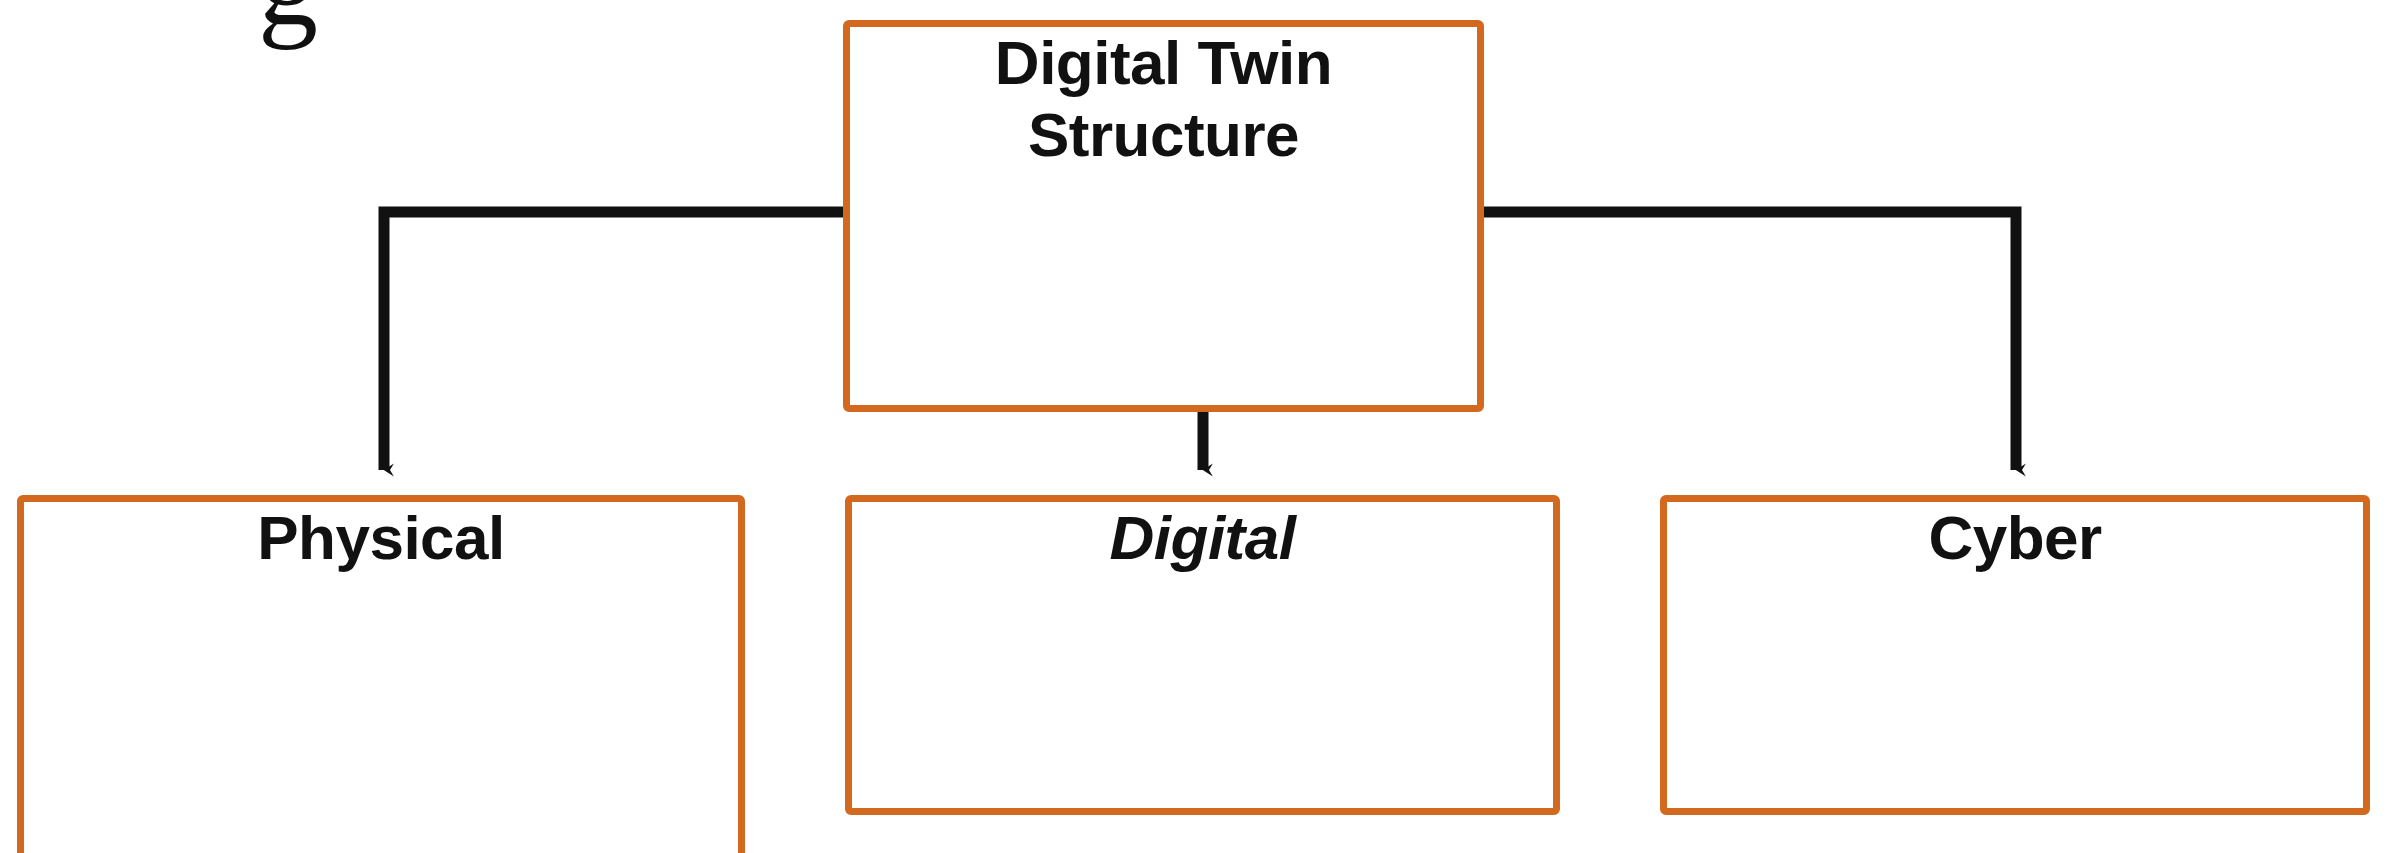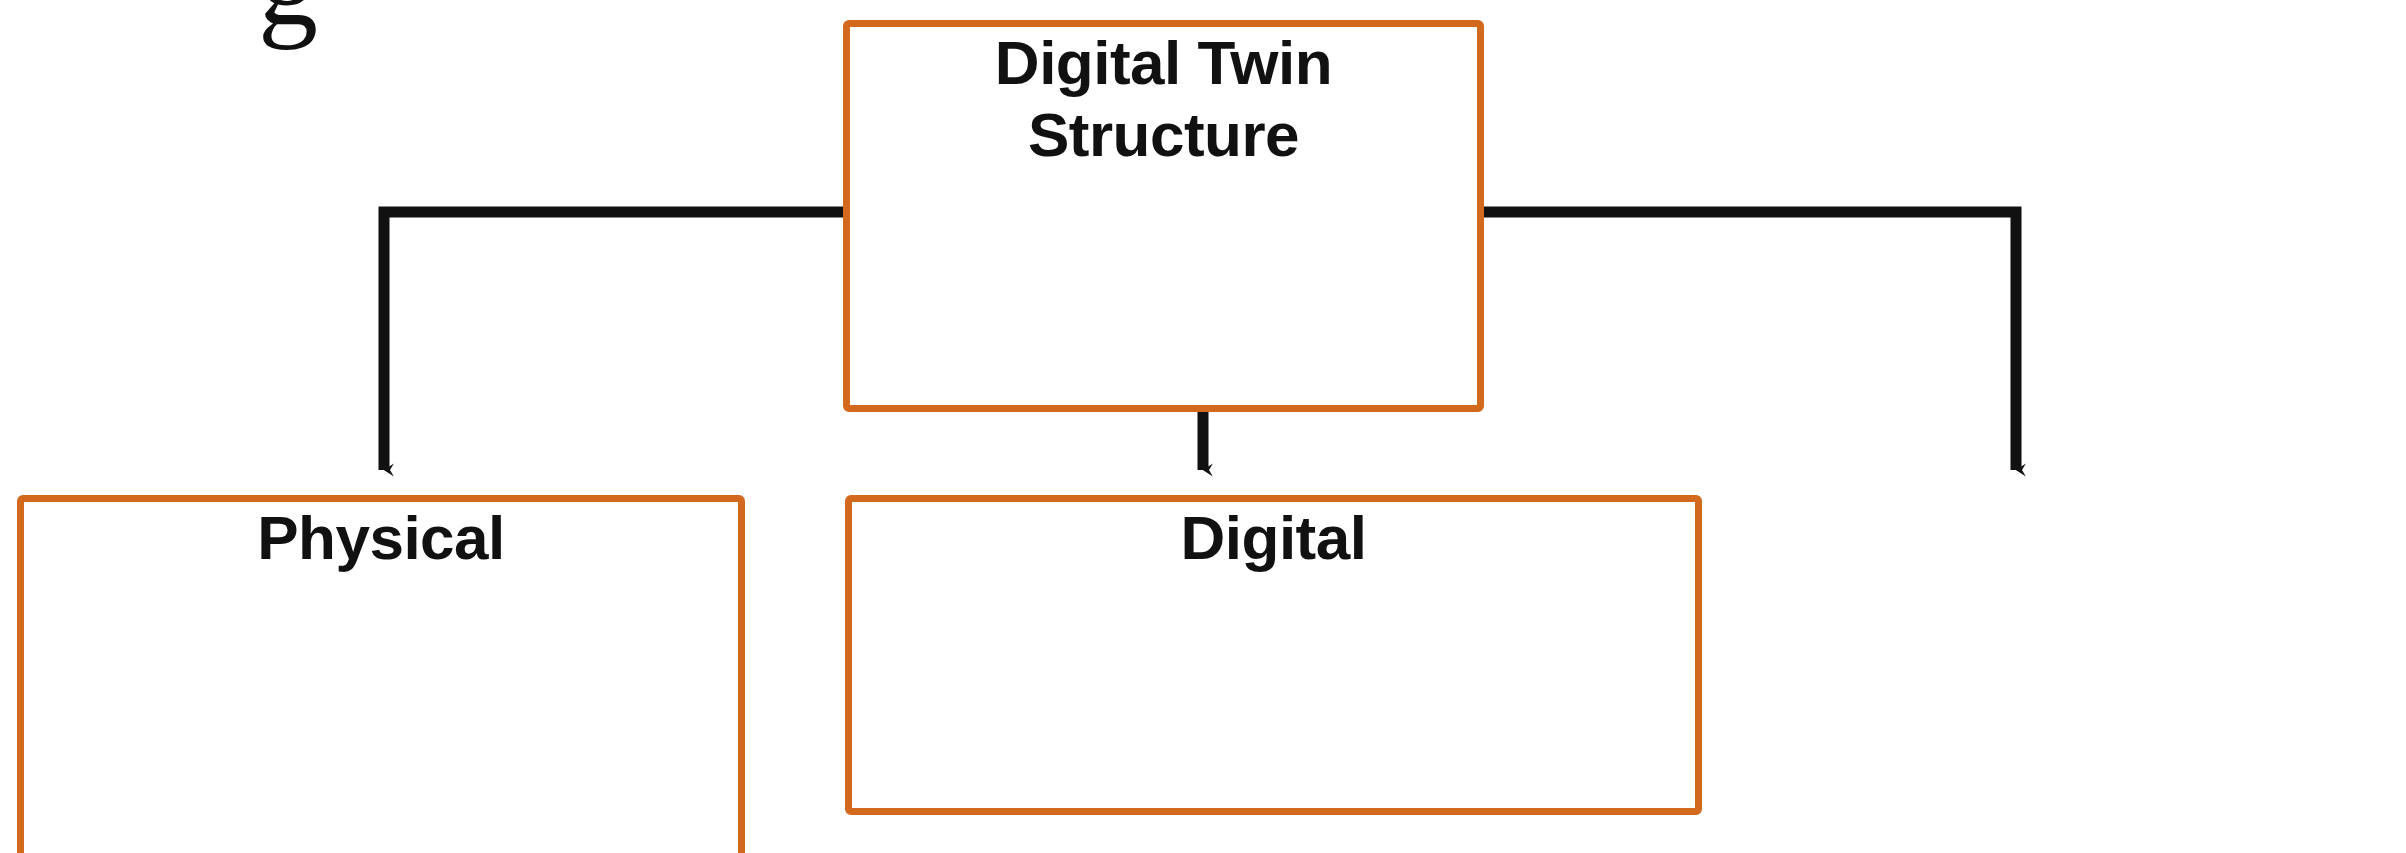--- a/index.html
+++ b/index.html
@@ -54,22 +54,23 @@
   }
   #node-physical {
     left: 17px;
     top: 495px;
     width: 728px;
     height: 416px;
   }
   #node-digital {
     left: 845px;
     top: 495px;
-    width: 857px;
+    width: 715px;
     height: 320px;
+    font-style: italic;
   }
   #node-cyber {
     left: 1660px;
     top: 495px;
     width: 710px;
     height: 320px;
   }
   #node-physical .node-label,
   #node-digital .node-label,
   #node-cyber .node-label {
@@ -119,14 +120,17 @@
   </div>
 
   <div class="node-box" id="node-physical">
     <span class="node-label">Physical</span>
   </div>
 
   <div class="node-box" id="node-digital">
     <span class="node-label">Digital</span>
   </div>
 
+  <div class="node-box" id="node-cyber">
+    <span class="node-label">Cyber</span>
+  </div>
 
 </div>
 
 </body></html>

